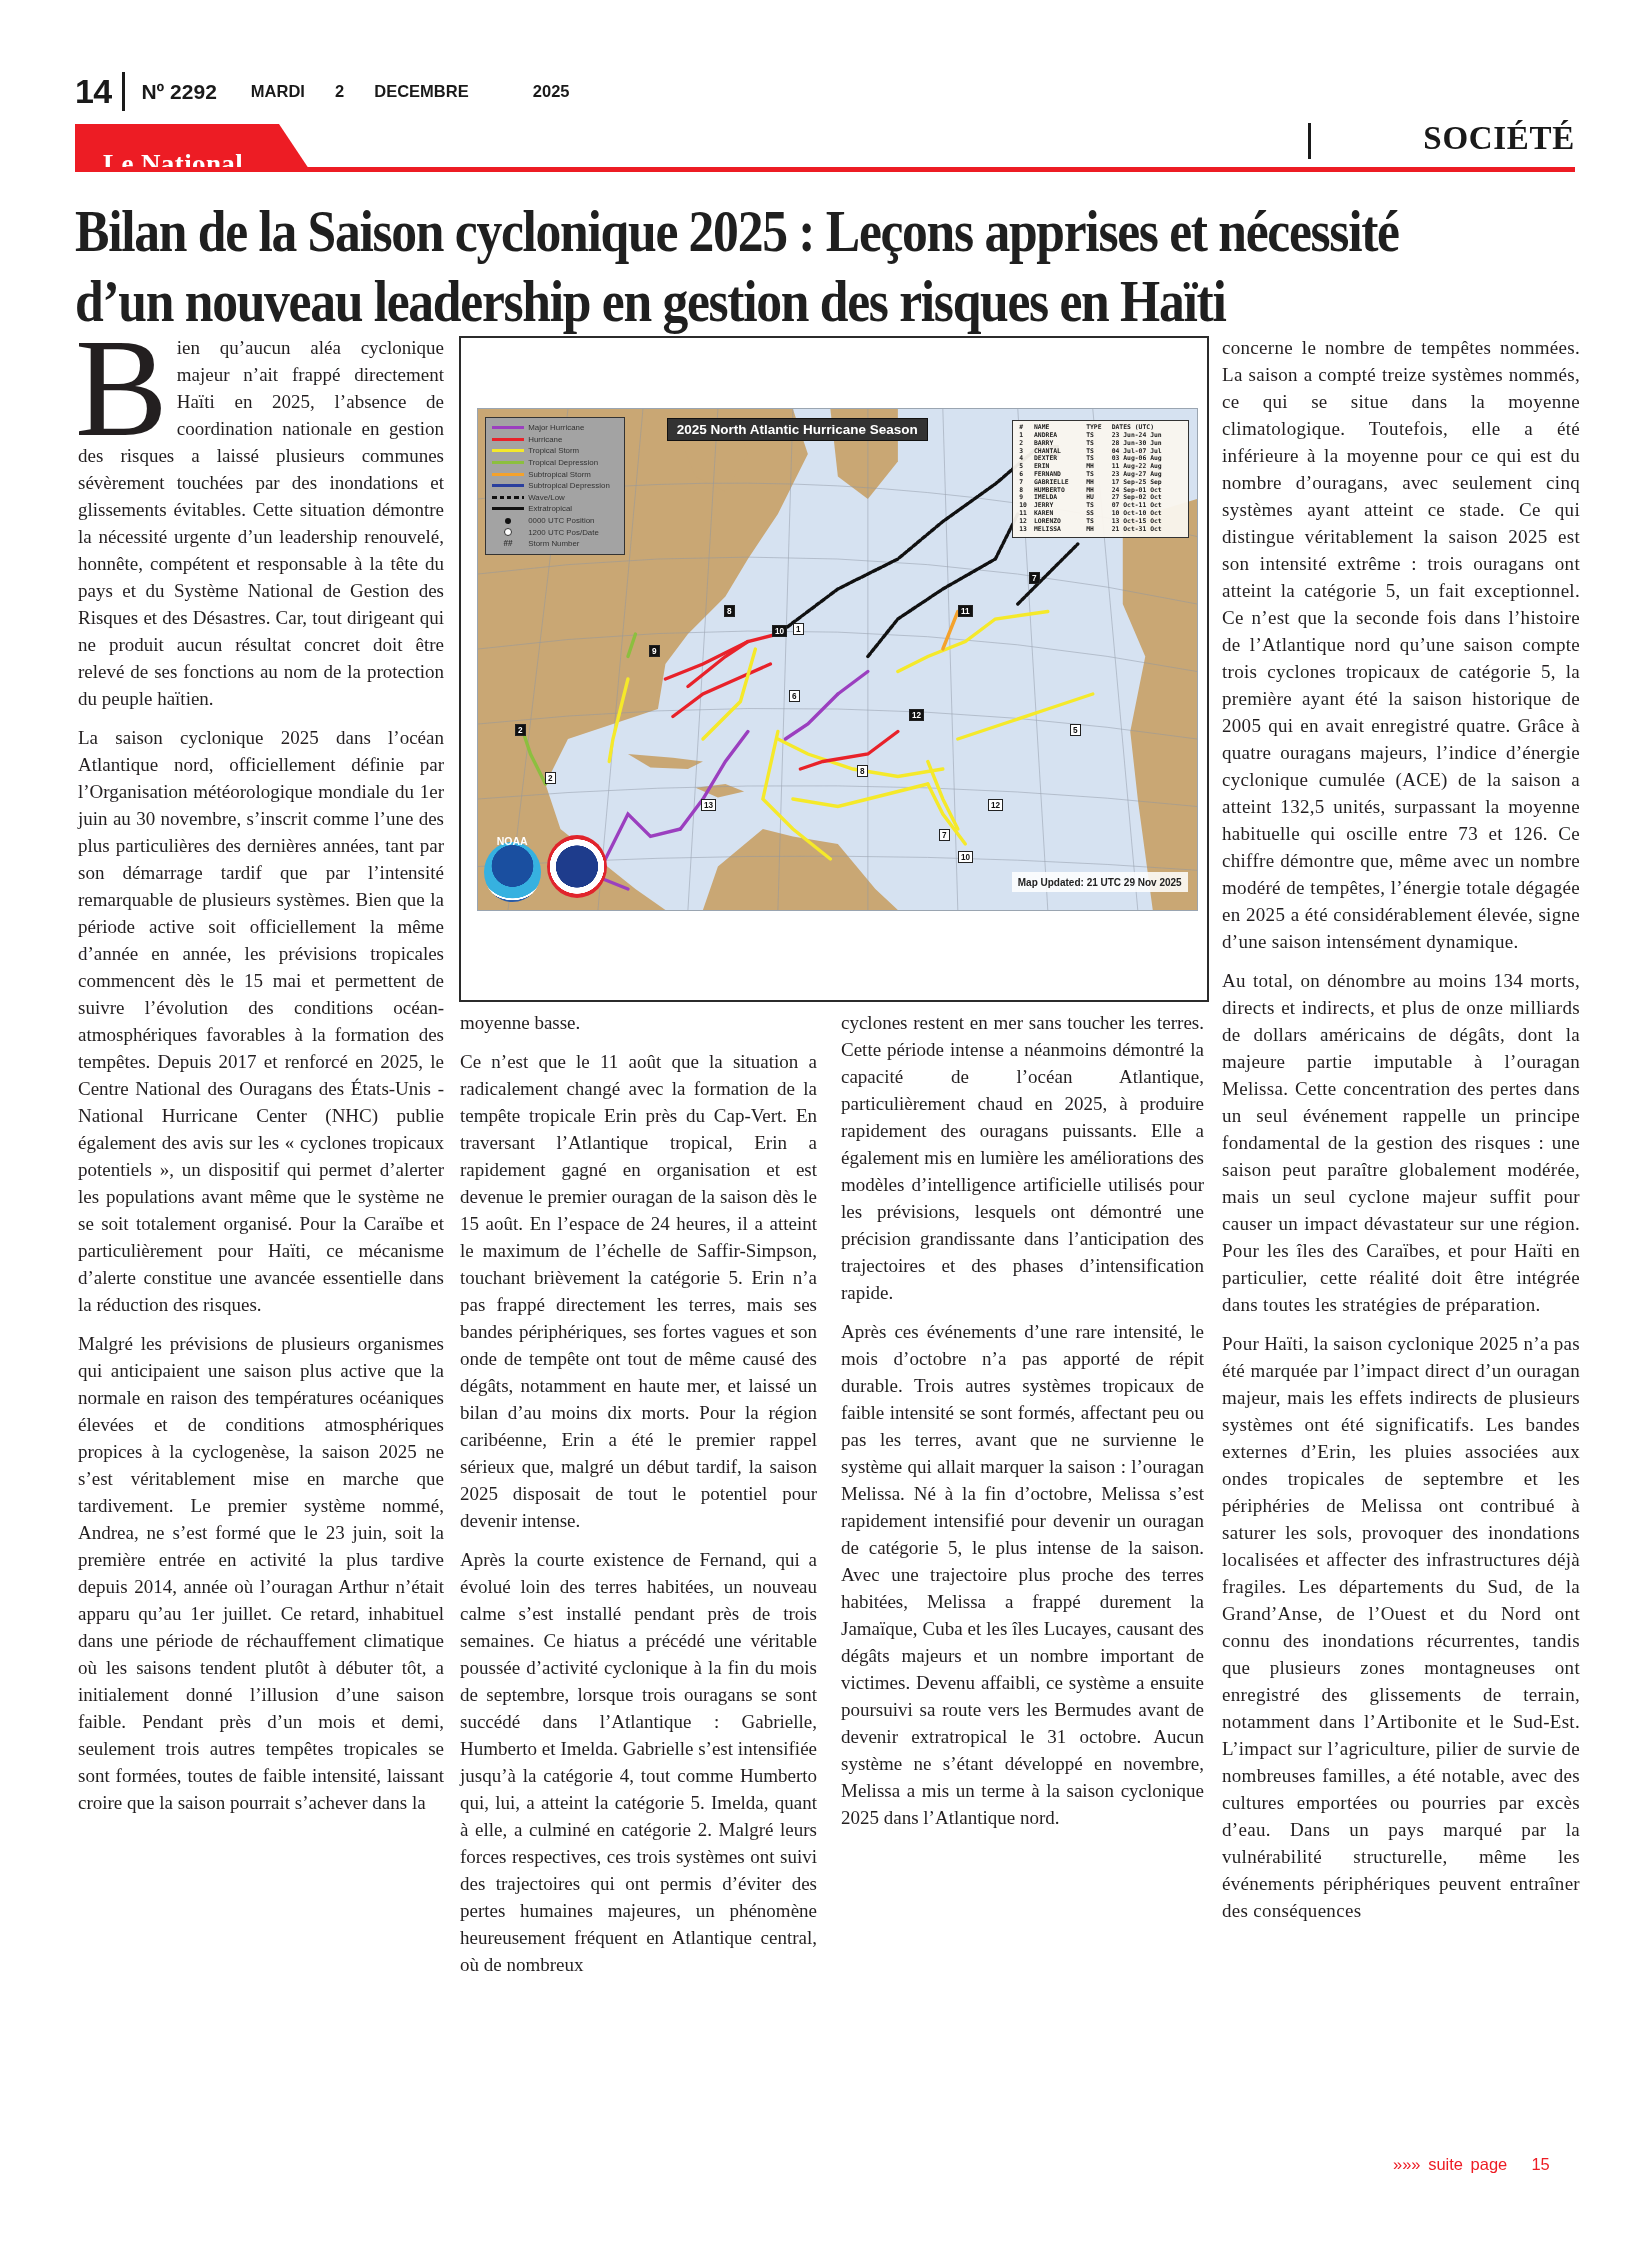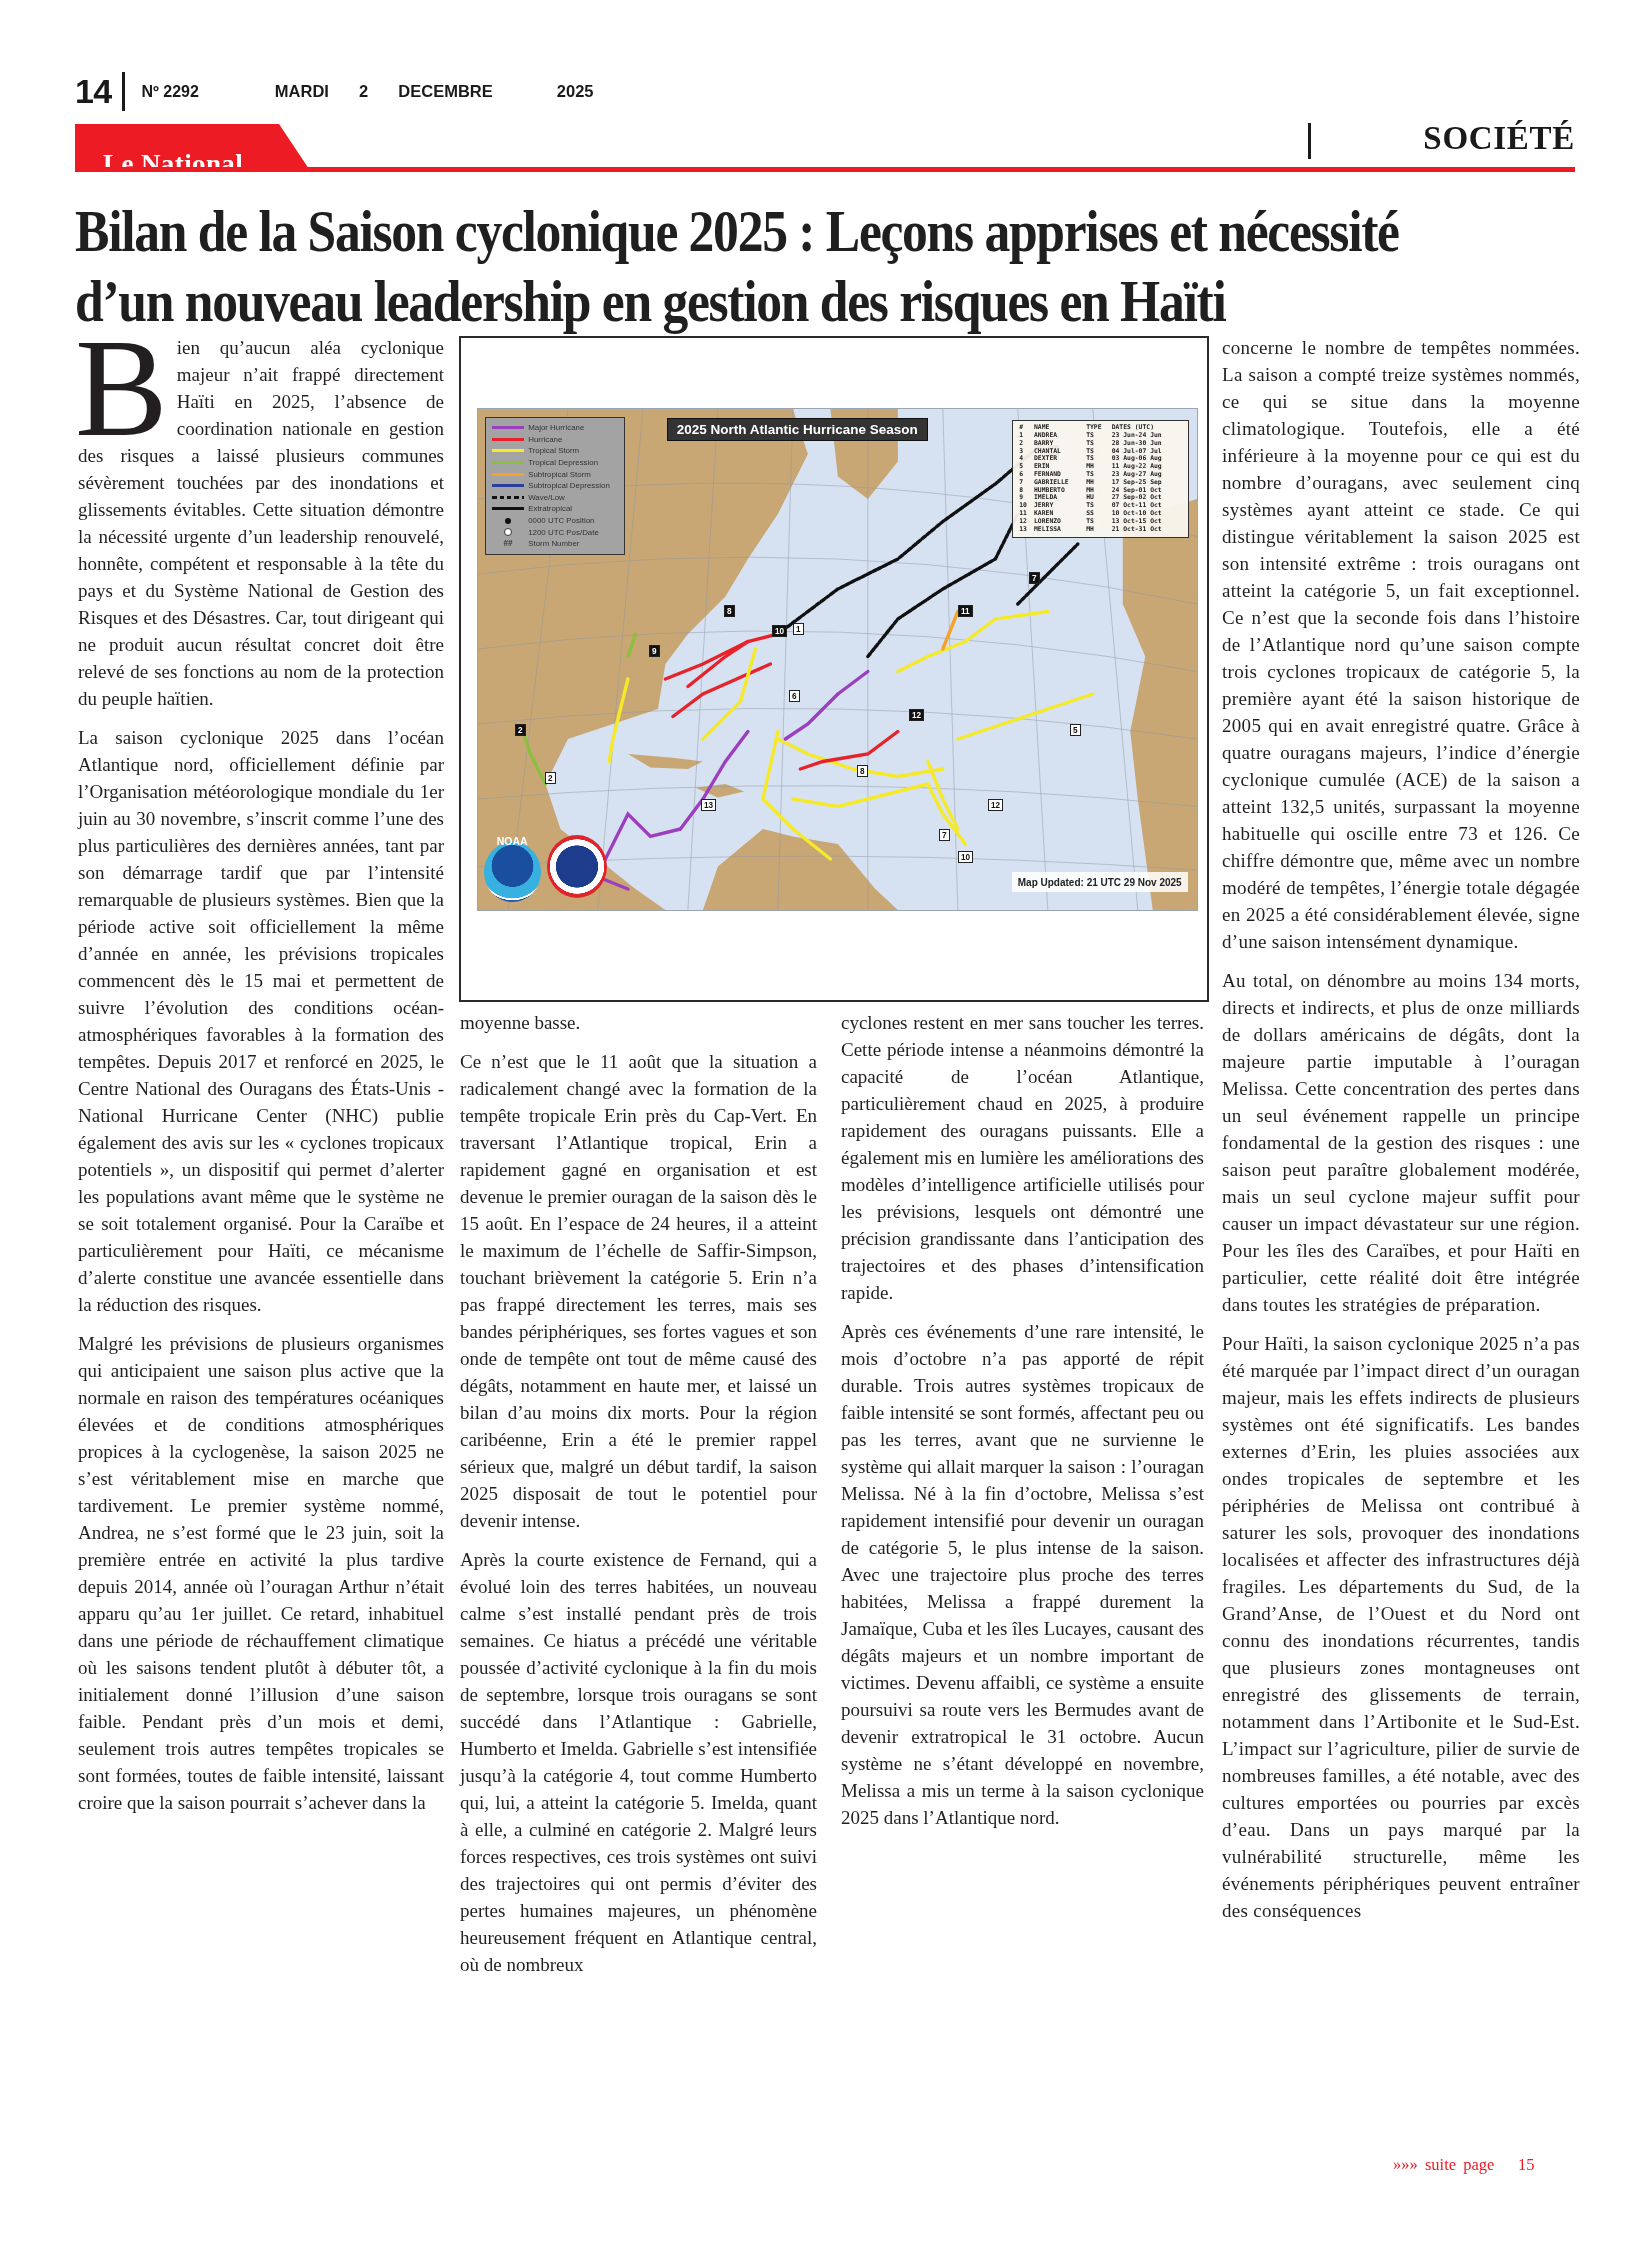--- a/index.html
+++ b/index.html
@@ -1,21 +1,21 @@
 <!DOCTYPE html>
 <html style="font-size:12px"><head>
 <meta charset="utf-8">
 <style>
   html, body { margin: 0; padding: 0; background: #ffffff; }
   body { width: 1650px; height: 2250px; position: relative; overflow: hidden; font-family: "Liberation Serif", "DejaVu Serif", serif; color: #231f20; }
 
   .masthead { position: absolute; left: 75px; top: 69px; height: 45px; display: flex; align-items: center; }
   .page-num { font-family: "Liberation Sans", sans-serif; font-weight: bold; font-size: 34px; letter-spacing: -0.7px; color: #1a1a1a; }
   .page-sep { width: 3px; height: 39px; background: #1a1a1a; margin: 0 16.5px 0 10.5px; }
-  .issue { font-family: "Liberation Sans", sans-serif; font-weight: bold; font-size: 16px; color: #1a1a1a; margin-right: 76px; }
+  .issue { font-family: "Liberation Sans", sans-serif; font-weight: bold; font-size: 21px; color: #1a1a1a; margin-right: 34px; }
   .dateline { font-family: "Liberation Sans", sans-serif; font-weight: bold; font-size: 16.5px; color: #1a1a1a; word-spacing: 9px; }
   .dateline span { margin-right: 16.5px; }
   .dateline .year { margin-left: 34px; }
 
   .brand-bar { position: absolute; left: 75px; top: 167px; width: 1500px; height: 4.5px; background: #ed1c24; }
   .brand-tab { position: absolute; left: 75px; top: 124px; width: 240px; height: 48px; background: #ed1c24; clip-path: polygon(0 0, 204px 0, 236px 48px, 0 48px); }
   .brand-name { position: absolute; left: 103px; top: 149px; font-family: "Liberation Serif", serif; font-weight: bold; font-size: 27px; color: #ffffff; letter-spacing: 0.4px; }
 
   .section-sep { position: absolute; left: 1308px; top: 123px; width: 3px; height: 36px; background: #1a1a1a; }
   .section-name { position: absolute; right: 75px; top: 120px; font-family: "Liberation Serif", serif; font-weight: bold; font-size: 33px; color: #1a1a1a; letter-spacing: 0.7px; }
@@ -49,21 +49,21 @@
 
   .map-updated { position: absolute; right: 9px; bottom: 18px; padding: 4.5px 6px; background: rgba(255,255,255,0.85); font-family: "Liberation Sans", sans-serif; font-weight: bold; font-size: 10px; color: #222; }
   .noaa-logo { position: absolute; left: 6px; bottom: 8px; width: 57px; height: 60px; border-radius: 50%; background: radial-gradient(circle at 50% 40%, #1a4fa0 0 45%, #36b1e0 46% 70%, #ffffff 71% 74%, #2a5ca8 75%); display: flex; justify-content: center; }
   .noaa-logo span { color: #fff; font-family: "Liberation Sans", sans-serif; font-weight: bold; font-size: 10.5px; margin-top: -7.5px; }
   .nws-logo { position: absolute; left: 69px; bottom: 12px; width: 60px; height: 63px; border-radius: 50%; background: radial-gradient(circle, #1e3c8c 0 48%, #ffffff 49% 62%, #e0242c 63%); }
 
   .storm-num { position: absolute; font-family: "Liberation Sans", sans-serif; font-weight: bold; font-size: 8.2px; padding: 0.7px 2.2px; line-height: 9px; border: 0.7px solid #222; }
   .storm-num.filled { background: #111; color: #fff; }
   .storm-num.open { background: #fff; color: #111; }
 
-  .continuation { position: absolute; left: 1393px; top: 2155px; font-family: Liberation Serif, serif; font-size: 16.5px; color: #ed1c24; word-spacing: 3px; }
+  .continuation { position: absolute; left: 1393px; top: 2155px; font-family: Liberation Sans, sans-serif; font-size: 16.5px; color: #ed1c24; word-spacing: 3px; }
   .continuation .pg { margin-left: 16.5px; }
 </style>
 </head>
 <body>
 
 <div class="masthead">
   <span class="page-num">14</span>
   <span class="page-sep"></span>
   <span class="issue">Nº 2292</span>
   <span class="dateline">

